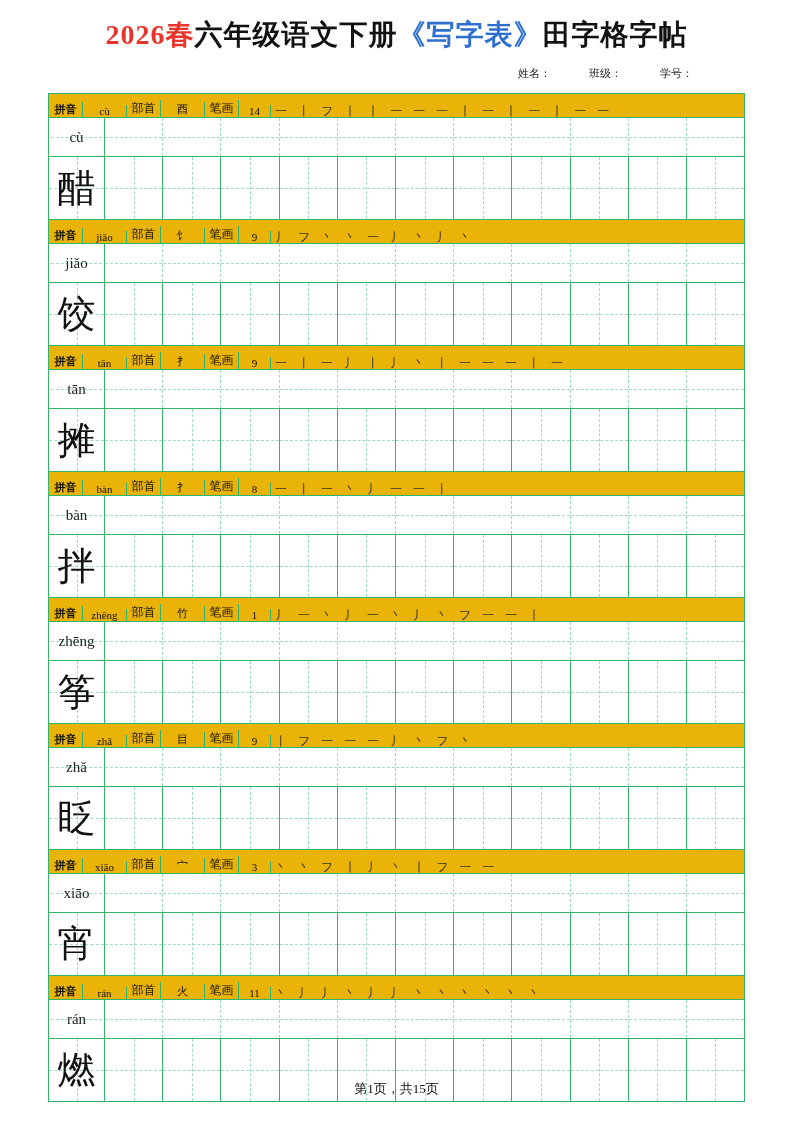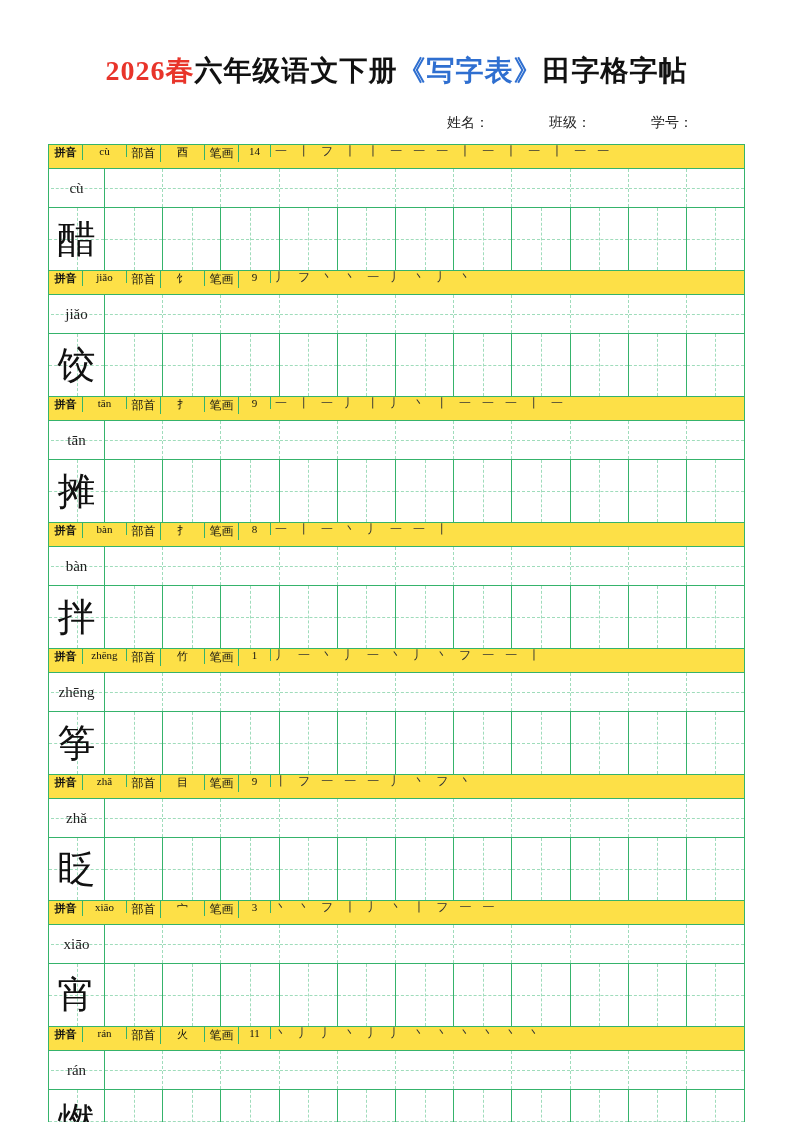--- a/index.html
+++ b/index.html
@@ -23,57 +23,57 @@
     padding: 0 48px;
   }
 
   
   .title {
     text-align: center;
     font-family: "Liberation Serif", serif;
     font-size: 28px;
     font-weight: bold;
     letter-spacing: 1px;
-    padding-top: 52px;
+    padding-top: 16px;
     white-space: nowrap;
   }
   .title .red { color: #e8342a; }
   .title .blue { color: #2f6fd0; }
   .title .dark { color: #111; }
 
   
   .info-row {
     display: flex;
     justify-content: flex-end;
-    gap: 60px;
+    gap: 38px;
     padding-right: 52px;
-    margin-top: 24px;
-    font-size: 14px;
+    margin-top: 12px;
+    font-size: 11px;
     color: #222;
     font-family: "Liberation Serif", serif;
   }
   .info-item { white-space: nowrap; }
 
   
   .sheet {
     margin-top: 12px;
     border: 1.5px solid #35b36b;
     border-bottom: 1.5px solid #35b36b;
   }
   .char-block {
     border-bottom: 1.5px solid #35b36b;
   }
   .char-block:last-child { border-bottom: none; }
 
   
   .meta-row {
     display: flex;
-    align-items: flex-start;
+    align-items: flex-end;
     height: 23px;
-    background: #fde047;
+    background: #eab308;
     border-bottom: 1px solid #35b36b;
   }
   .meta-cell {
     display: flex;
     align-items: center;
     justify-content: center;
     font-size: 11px;
     font-family: "Liberation Serif", serif;
     border-right: 1px solid #35b36b;
     box-sizing: border-box;
@@ -662,13 +662,14 @@
           <div class="grid-cell"></div>
           <div class="grid-cell"></div>
           <div class="grid-cell"></div>
           <div class="grid-cell"></div>
           <div class="grid-cell"></div>
           <div class="grid-cell"></div>
         </div>
       </div>
     </div>
 
+  <div class="footer">第1页，共15页</div>
 </div>
 
 </body></html>

